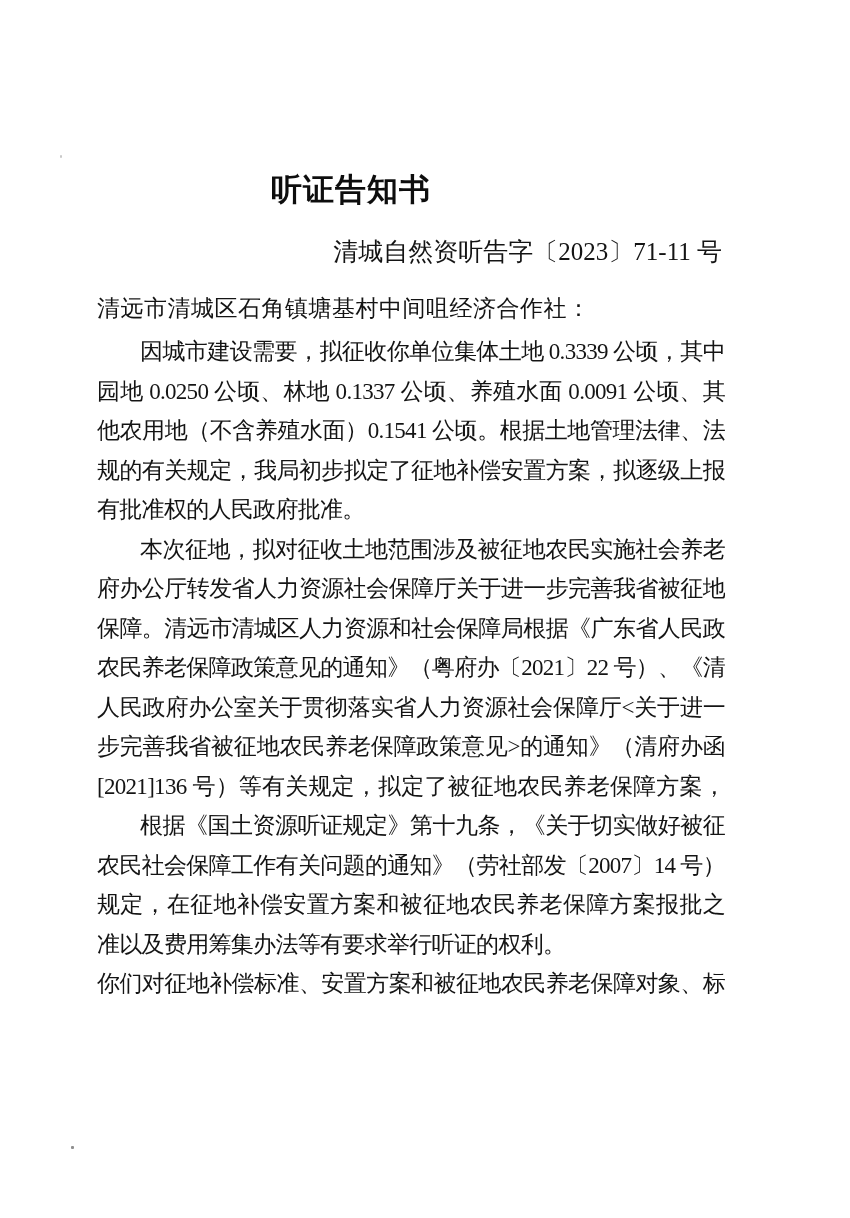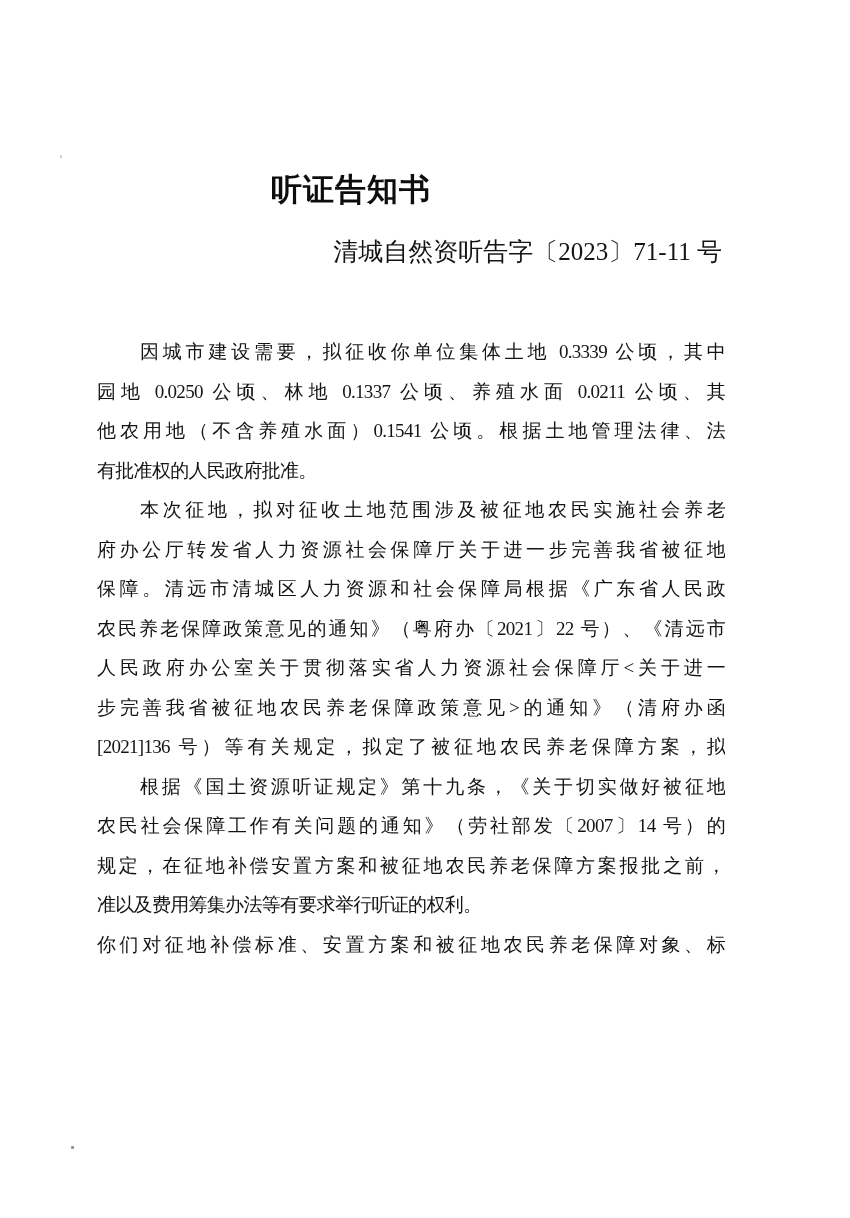--- a/index.html
+++ b/index.html
@@ -47,21 +47,21 @@
     font-size: 23px;
     line-height: 1;
     white-space: nowrap;
     letter-spacing: 0.5px;
   }
   .body-text {
     position: absolute;
     top: 332px;
     left: 97px;
     width: 628px;
-    font-size: 19px;
+    font-size: 23px;
     letter-spacing: -0.7px;
   }
   .line {
     height: 39.5px;
     line-height: 39.5px;
     text-align: justify;
     text-align-last: justify;
     overflow: hidden;
   }
   .p-first {
@@ -91,26 +91,28 @@
 </style>
 </head>
 <body>
 
 <div class="page">
 
   <h1 class="title">听证告知书</h1>
 
   <div class="doc-number">清城自然资听告字〔2023〕71-11 号</div>
 
+  <div class="recipient">清远市清城区石角镇塘基村中间咀经济合作社：</div>
 
   <div class="body-text">
 
     <div class="line p-first">因城市建设需要，拟征收你单位集体土地 0.3339 公顷，其中</div>
-    <div class="line">园地 0.0250 公顷、林地 0.1337 公顷、养殖水面 0.0211 公顷、其</div>
+    <div class="line">园地 0.0250 公顷、林地 0.1337 公顷、养殖水面 0.0091 公顷、其</div>
     <div class="line">他农用地（不含养殖水面）0.1541 公顷。根据土地管理法律、法</div>
+    <div class="line">规的有关规定，我局初步拟定了征地补偿安置方案，拟逐级上报</div>
     <div class="line p-last">有批准权的人民政府批准。</div>
 
     <div class="line p-first">本次征地，拟对征收土地范围涉及被征地农民实施社会养老</div>
     <div class="line">府办公厅转发省人力资源社会保障厅关于进一步完善我省被征地</div>
     <div class="line">保障。清远市清城区人力资源和社会保障局根据《广东省人民政</div>
     <div class="line">农民养老保障政策意见的通知》（粤府办〔2021〕22 号）、《清远市</div>
     <div class="line">人民政府办公室关于贯彻落实省人力资源社会保障厅&lt;关于进一</div>
     <div class="line">步完善我省被征地农民养老保障政策意见&gt;的通知》（清府办函</div>
     <div class="line">[2021]136 号）等有关规定，拟定了被征地农民养老保障方案，拟</div>
 

